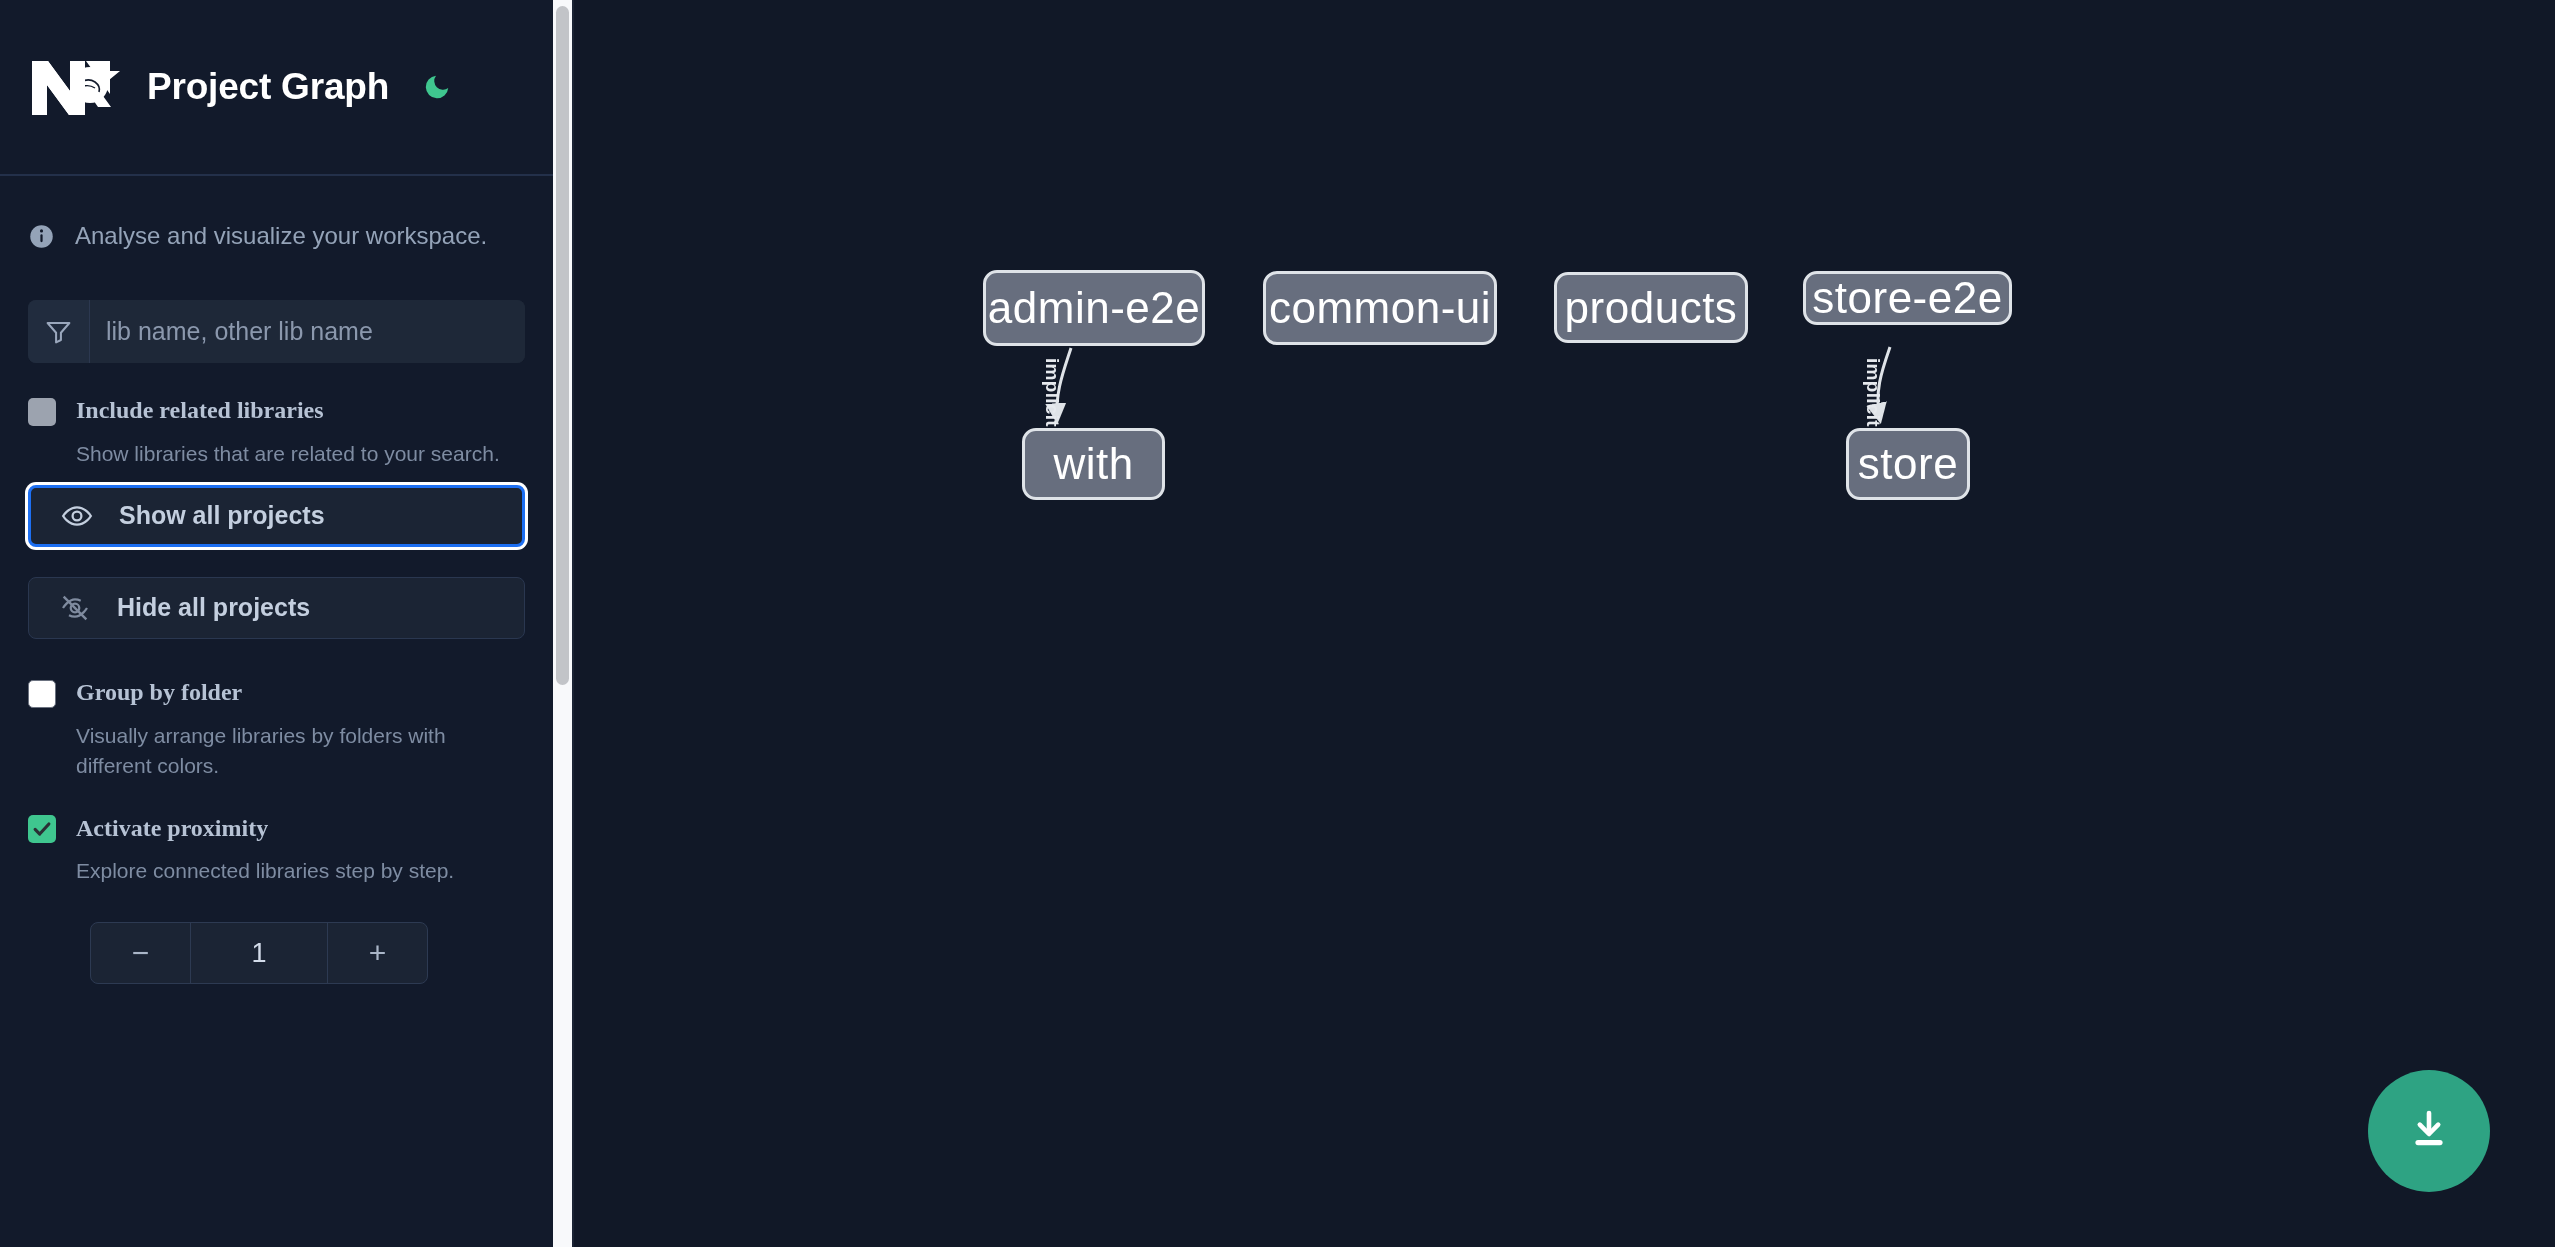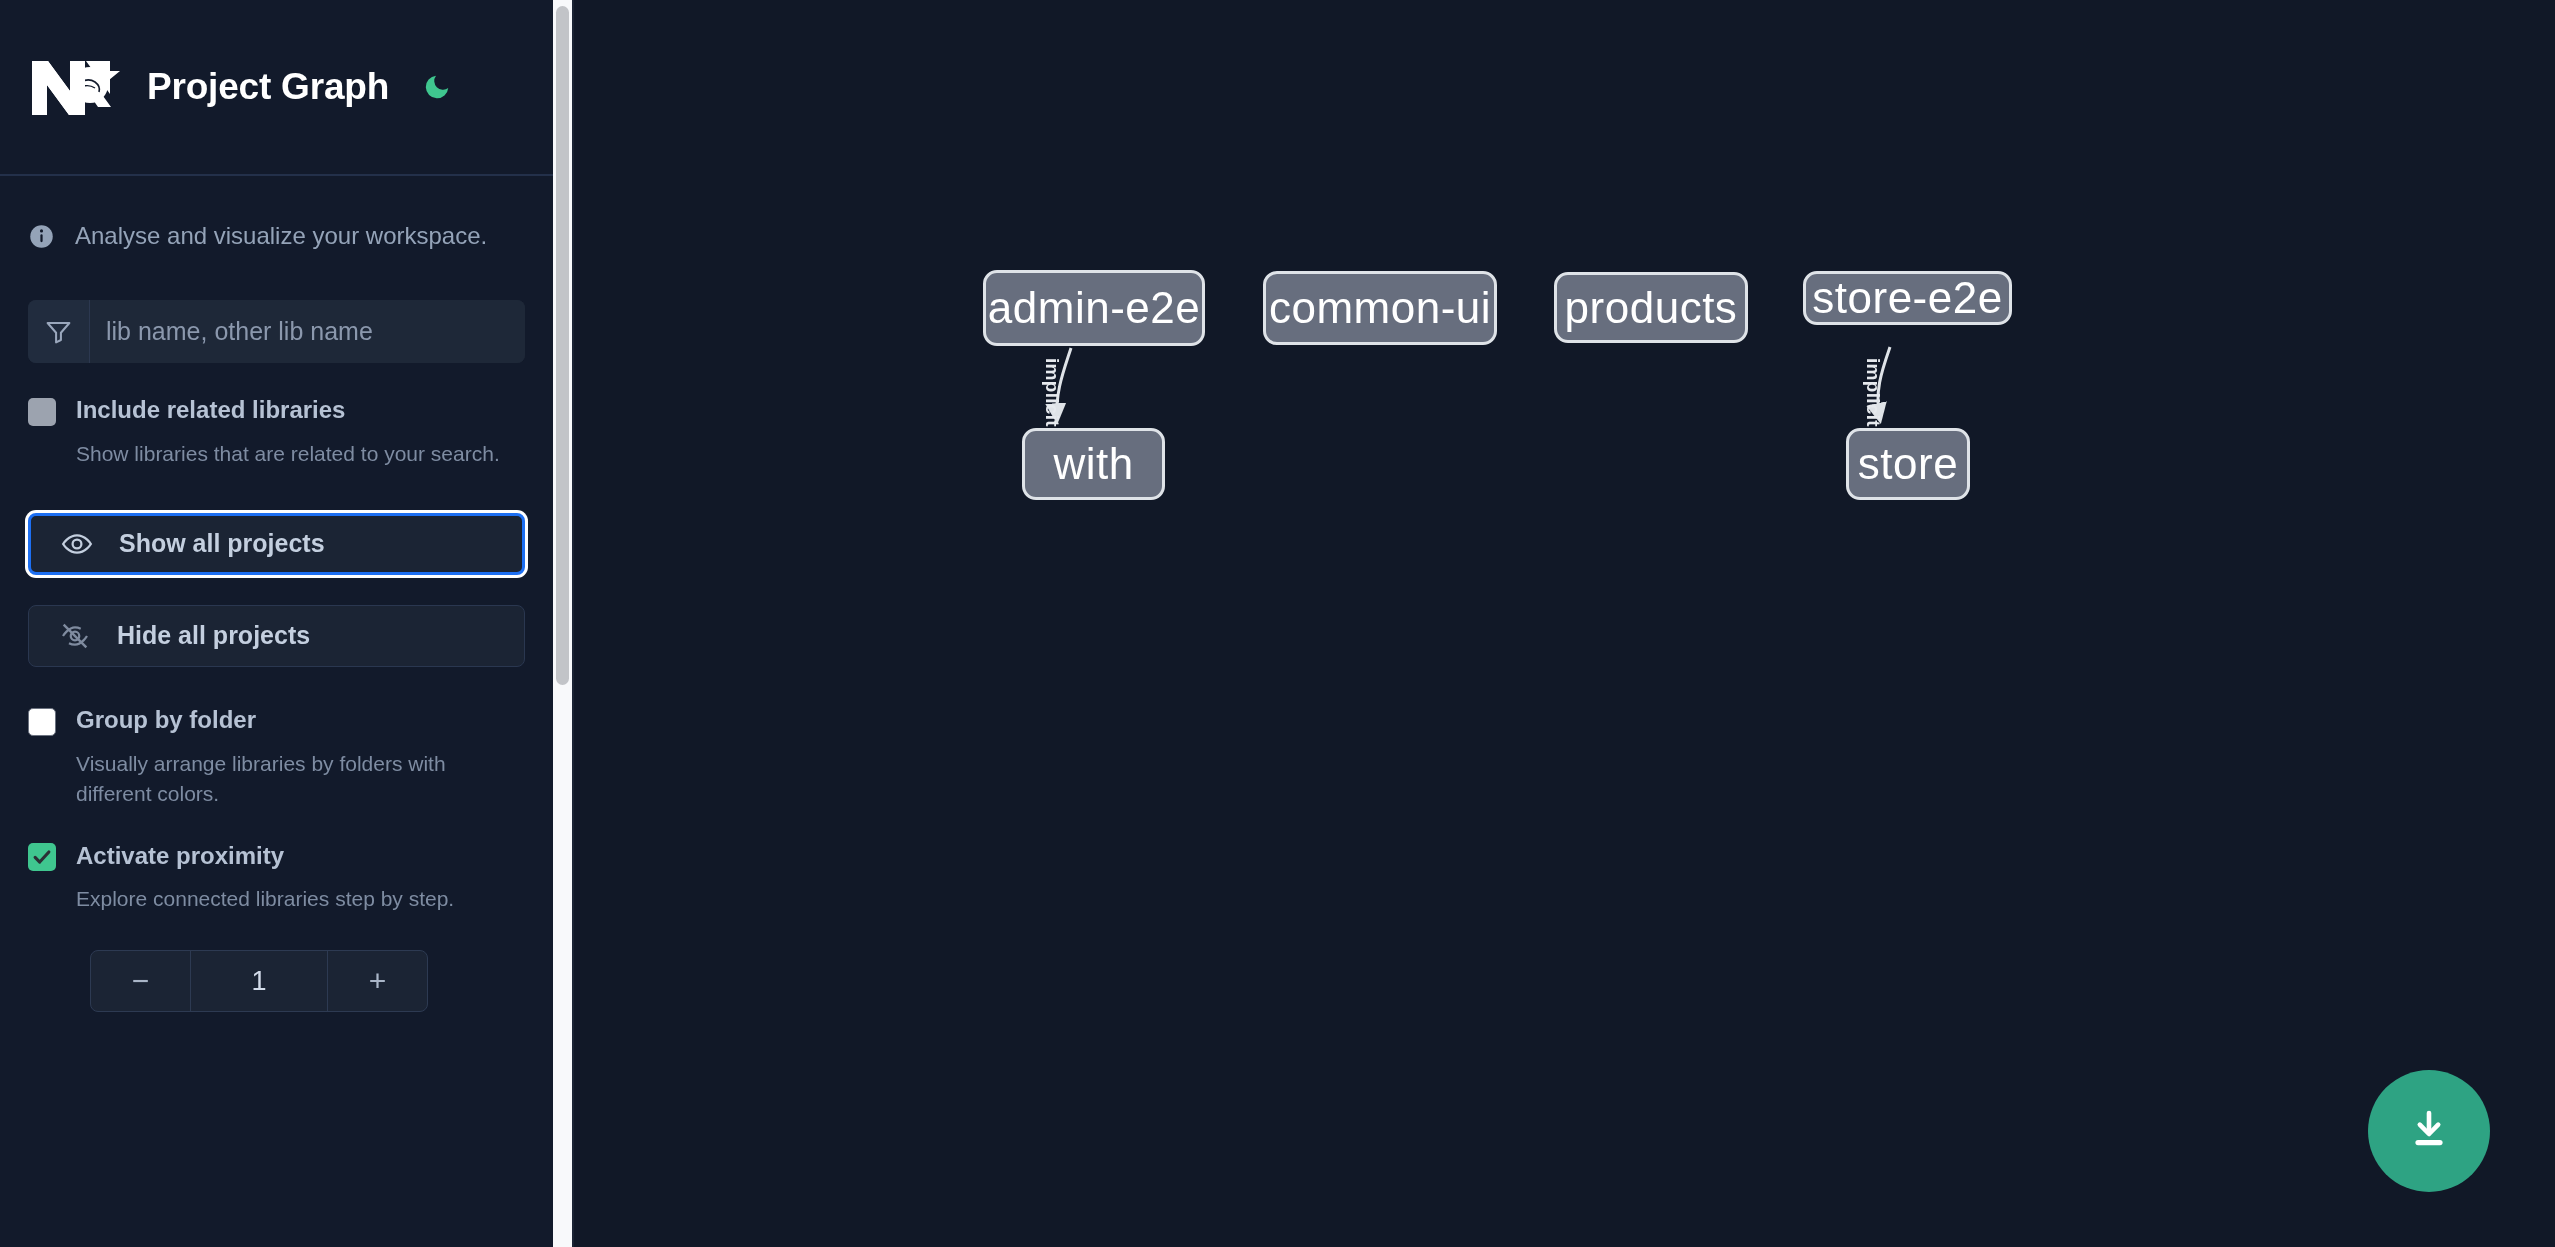--- a/index.html
+++ b/index.html
@@ -100,20 +100,21 @@
     font-family: "Liberation Sans", sans-serif;
     padding: 0 16px;
   }
   #search-input::placeholder { color: #8b98ad; }
 
   
   .option-block { padding: 0 28px; margin-top: 32px; }
   .option-head {
     display: flex;
     align-items: flex-end;
+    font-family: Liberation Serif, serif;
   }
   .cbox {
     width: 28px; height: 28px;
     border-radius: 5px;
     flex: 0 0 auto;
     margin-top: 3px;
     margin-right: 20px;
     cursor: pointer;
     position: relative;
   }
@@ -156,21 +157,21 @@
     width: 36px; height: 36px;
     margin-right: 24px;
     display: flex; align-items: center; justify-content: center;
     flex: 0 0 auto;
   }
   .action-btn.focused {
     border: 3px solid #1d6ff2;
     box-shadow: 0 0 0 3px #ffffff;
     background: #1b2434;
   }
-  #show-all-wrap { margin-top: 44px; }
+  #show-all-wrap { margin-top: 16px; }
   #hide-all-wrap { margin-top: 30px; }
 
   
   #stepper {
     margin: 36px 28px 0 90px;
     width: 338px;
     height: 62px;
     display: flex;
     border: 1px solid #2d3a52;
     border-radius: 8px;

